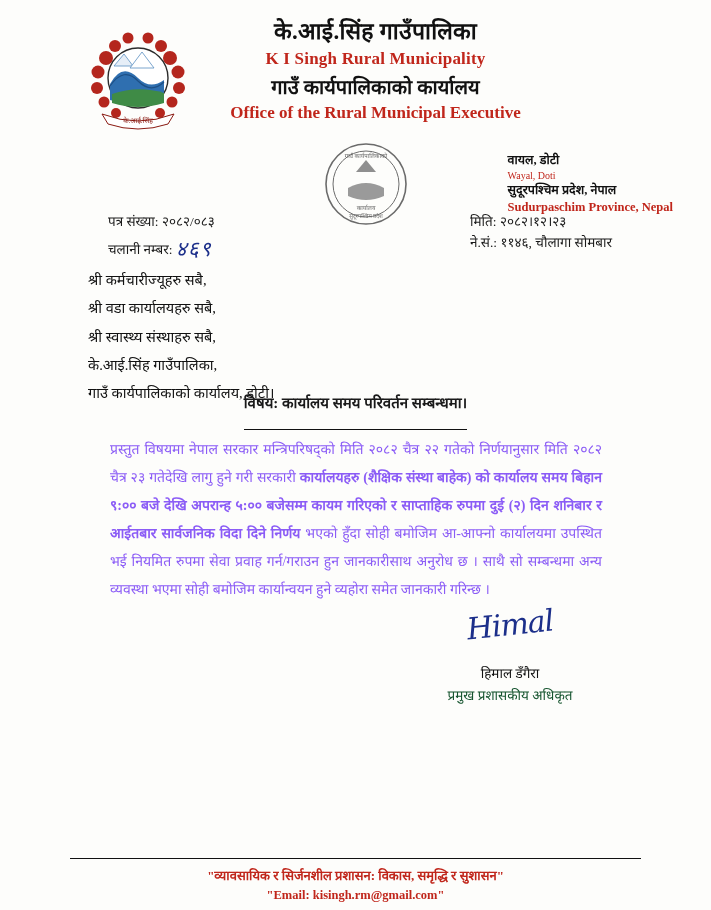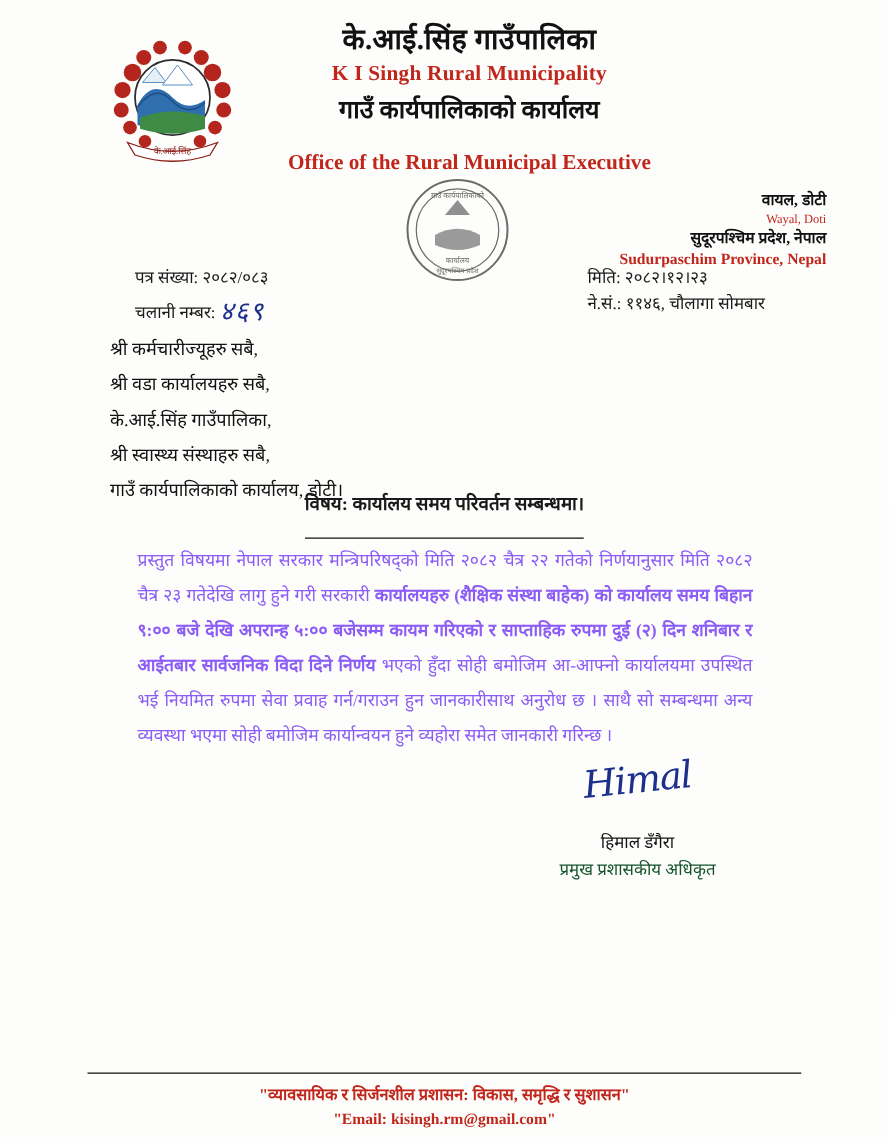--- a/index.html
+++ b/index.html
@@ -55,29 +55,29 @@
   .np-sub {
     font-size: 20px;
     font-weight: bold;
     color: #111;
     margin-top: 4px;
   }
   .en-sub {
     font-size: 17px;
     font-weight: bold;
     color: #c0261b;
-    margin-top: 20px;
+    margin-top: 3px;
   }
 
   
   .address-block {
     position: absolute;
-    right: 50px;
+    right: 38px;
     top: 152px;
-    text-align: right;
+    text-align: left;
     line-height: 1.35;
   }
   .addr-np {
     font-size: 12.5px;
     font-weight: bold;
     color: #111;
   }
   .addr-en {
     font-size: 10px;
     font-weight: normal;
@@ -312,22 +312,22 @@
       <div>
         <span>ने.सं.:</span>
         <span>११४६, चौलागा सोमबार</span>
       </div>
     </div>
   </div>
 
   <div class="recipients">
     <div>श्री कर्मचारीज्यूहरु सबै,</div>
     <div>श्री वडा कार्यालयहरु सबै,</div>
+    <div>श्री स्वास्थ्य संस्थाहरु सबै,</div>
     <div>के.आई.सिंह गाउँपालिका,</div>
-    <div>श्री स्वास्थ्य संस्थाहरु सबै,</div>
     <div>गाउँ कार्यपालिकाको कार्यालय, डोटी।</div>
   </div>
 
   <div class="subject-wrap">
     <span class="subject">विषय: कार्यालय समय परिवर्तन सम्बन्धमा।</span>
   </div>
 
   <div class="body-text">
     <span>प्रस्तुत विषयमा नेपाल सरकार मन्त्रिपरिषद्को मिति २०८२ चैत्र २२ गतेको निर्णयानुसार मिति २०८२ चैत्र २३ गतेदेखि लागु हुने गरी सरकारी </span><span class="b">कार्यालयहरु (शैक्षिक संस्था बाहेक) को कार्यालय समय बिहान ९:०० बजे देखि अपरान्ह ५:०० बजेसम्म कायम गरिएको र साप्ताहिक रुपमा दुई (२) दिन शनिबार र आईतबार सार्वजनिक विदा दिने निर्णय</span><span> भएको हुँदा सोही बमोजिम आ-आफ्नो कार्यालयमा उपस्थित भई नियमित रुपमा सेवा प्रवाह गर्न/गराउन हुन जानकारीसाथ अनुरोध छ । साथै सो सम्बन्धमा अन्य व्यवस्था भएमा सोही बमोजिम कार्यान्वयन हुने व्यहोरा समेत जानकारी गरिन्छ ।</span>
   </div>

